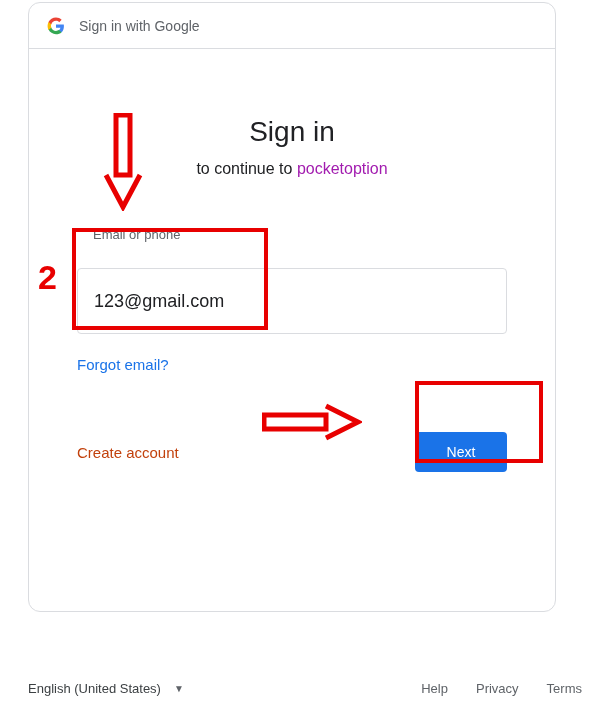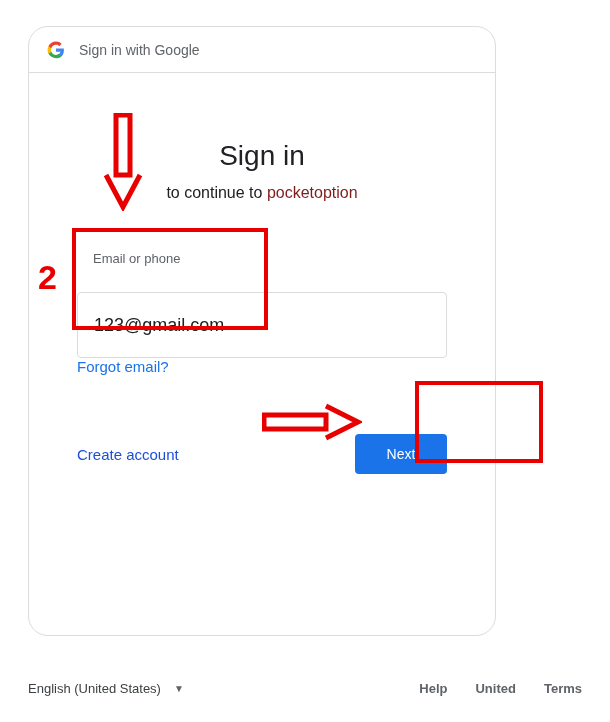--- a/index.html
+++ b/index.html
@@ -7,25 +7,25 @@
       font-family: 'Google Sans', Arial, sans-serif;
       background: #fff;
       width: 610px;
       height: 722px;
       position: relative;
       color: #202124;
     }
     .card {
       position: absolute;
       left: 28px;
-      top: 26px;
-      width: 468px;
+      top: 2px;
+      width: 528px;
       height: 610px;
       border: 1px solid #dadce0;
-      border-radius: 20px;
+      border-radius: 12px;
       background: #fff;
       overflow: visible;
     }
     .card-header {
       height: 46px;
       border-bottom: 1px solid #dadce0;
       display: flex;
       align-items: center;
       padding: 0 18px;
       gap: 14px;
@@ -51,21 +51,21 @@
       font-family: 'Google Sans', Arial, sans-serif;
       margin-top: 33px;
     }
     .subheading {
       text-align: center;
       font-size: 16px;
       color: #202124;
       margin-top: 12px;
     }
     .subheading .app-name {
-      color: #7f1d1d;
+      color: #a21caf;
     }
     .field-wrap {
       position: relative;
       margin-top: 58px;
     }
     .text-field {
       width: 100%;
       height: 66px;
       border: 1px solid #dadce0;
       border-radius: 4px;
@@ -80,33 +80,34 @@
       position: absolute;
       top: -9px;
       left: 12px;
       background: #fff;
       padding: 0 4px;
       font-size: 13px;
       color: #5f6368;
       text-align: center;
     }
     .forgot {
+      margin-top: 22px;
       font-size: 15px;
       color: #1a73e8;
       font-weight: 500;
       display: inline-block;
     }
     .actions {
       margin-top: 58px;
       display: flex;
       justify-content: space-between;
       align-items: center;
     }
     .create {
-      color: #1d4ed8;
+      color: #c2410c;
       font-size: 15px;
       font-weight: 500;
     }
     .next-btn {
       background: #1a73e8;
       color: #fff;
       border: none;
       border-radius: 4px;
       width: 92px;
       height: 40px;
@@ -129,21 +130,20 @@
     .lang {
       display: flex;
       align-items: center;
       gap: 13px;
       cursor: pointer;
     }
     .footer-links {
       display: flex;
       gap: 28px;
       color: #5f6368;
-      font-weight: bold;
     }
     .footer-links span { cursor: pointer; }
     .dropdown-caret {
       font-size: 10px;
       color: #5f6368;
     }
 
     
     .anno {
       position: absolute;
@@ -214,16 +214,16 @@
 
 <div class="anno anno-box" style="left:415px; top:381px; width:128px; height:82px;"></div>
 
 <div class="footer">
   <div class="lang">
     <span>English (United States)</span>
     <span class="dropdown-caret">▼</span>
   </div>
   <div class="footer-links">
     <span>Help</span>
-    <span>United</span>
+    <span>Privacy</span>
     <span>Terms</span>
   </div>
 </div>
 
 </body></html>

